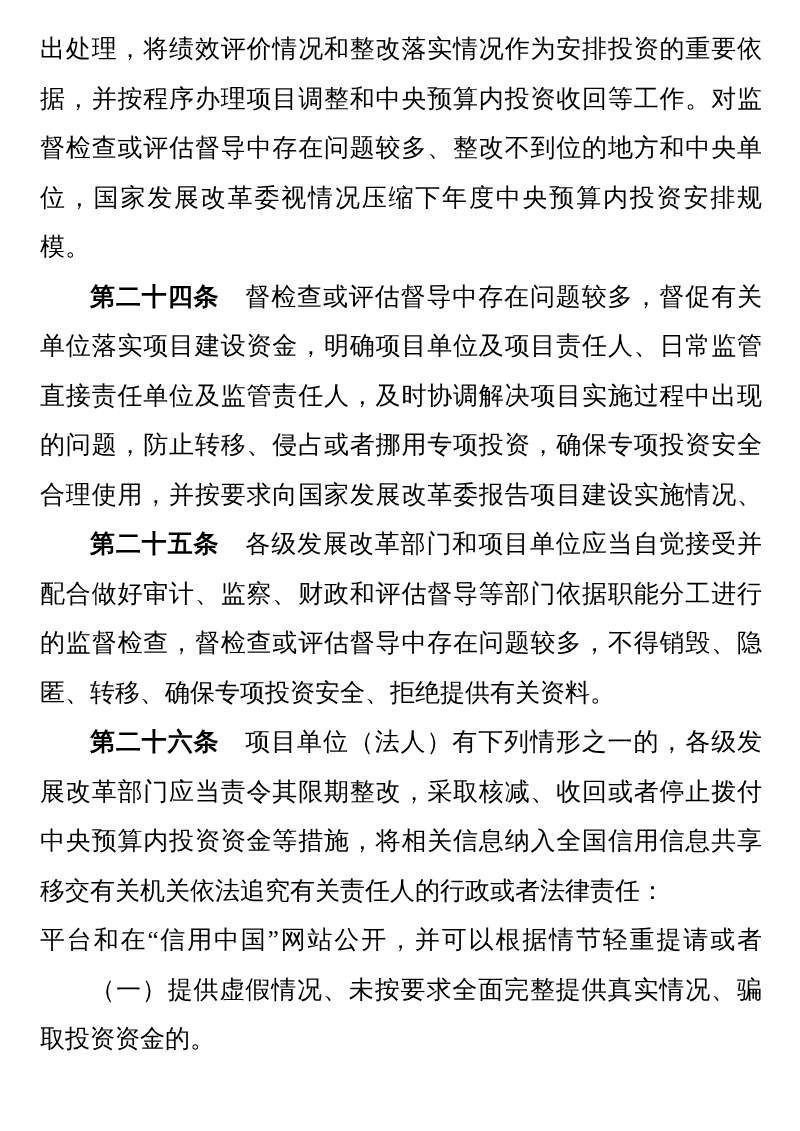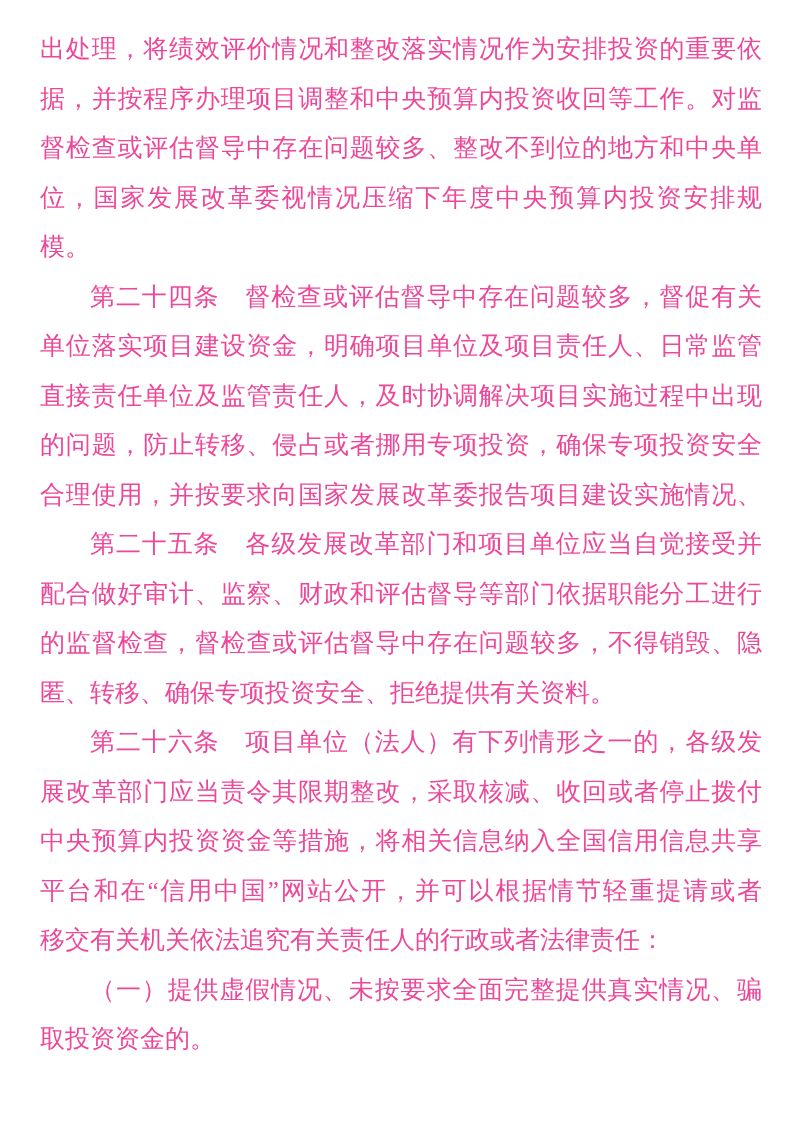--- a/index.html
+++ b/index.html
@@ -13,38 +13,38 @@
     overflow: hidden;
   }
   .page {
     box-sizing: border-box;
     width: 800px;
     height: 1131px;
     padding: 24px 38px 0 40px;
     background: #ffffff;
     font-family: "Liberation Serif", "DejaVu Serif", serif;
     font-size: 25px;
-    color: #ec4899;
+    color: #000000;
   }
   .line {
     height: 49.5px;
     line-height: 49.5px;
     text-align: justify;
     text-align-last: justify;
     text-justify: inter-character;
     overflow: hidden;
   }
   .line.end {
     text-align-last: left;
   }
   .line.indent {
     padding-left: 50px;
   }
   .art {
-    font-weight: normal;
+    font-weight: bold;
   }
 </style>
 </head>
 <body>
 
 <div class="page">
   <div class="line">出处理，将绩效评价情况和整改落实情况作为安排投资的重要依</div>
   <div class="line">据，并按程序办理项目调整和中央预算内投资收回等工作。对监</div>
   <div class="line">督检查或评估督导中存在问题较多、整改不到位的地方和中央单</div>
   <div class="line">位，国家发展改革委视情况压缩下年度中央预算内投资安排规</div>
@@ -57,18 +57,18 @@
   <div class="line">合理使用，并按要求向国家发展改革委报告项目建设实施情况、</div>
 
   <div class="line indent"><span class="art">第二十五条</span><span>　各级发展改革部门和项目单位应当自觉接受并</span></div>
   <div class="line">配合做好审计、监察、财政和评估督导等部门依据职能分工进行</div>
   <div class="line">的监督检查，督检查或评估督导中存在问题较多，不得销毁、隐</div>
   <div class="line end">匿、转移、确保专项投资安全、拒绝提供有关资料。</div>
 
   <div class="line indent"><span class="art">第二十六条</span><span>　项目单位（法人）有下列情形之一的，各级发</span></div>
   <div class="line">展改革部门应当责令其限期整改，采取核减、收回或者停止拨付</div>
   <div class="line">中央预算内投资资金等措施，将相关信息纳入全国信用信息共享</div>
+  <div class="line end">移交有关机关依法追究有关责任人的行政或者法律责任：</div>
   <div class="line">平台和在“信用中国”网站公开，并可以根据情节轻重提请或者</div>
-  <div class="line end">移交有关机关依法追究有关责任人的行政或者法律责任：</div>
 
   <div class="line indent">（一）提供虚假情况、未按要求全面完整提供真实情况、骗</div>
   <div class="line end">取投资资金的。</div>
 </div>
 
 </body></html>

